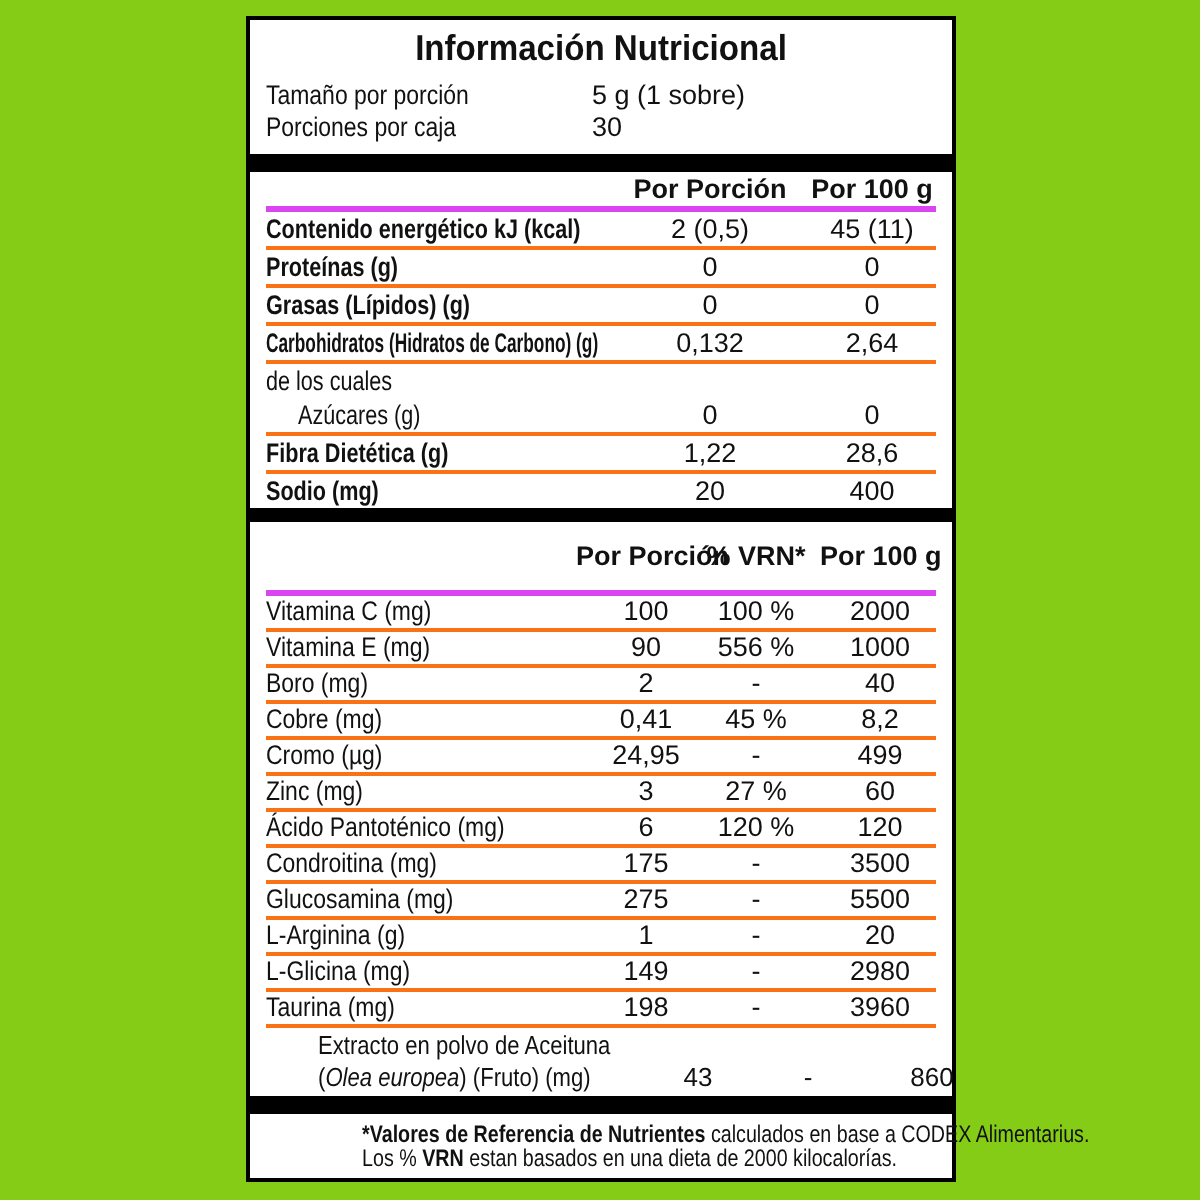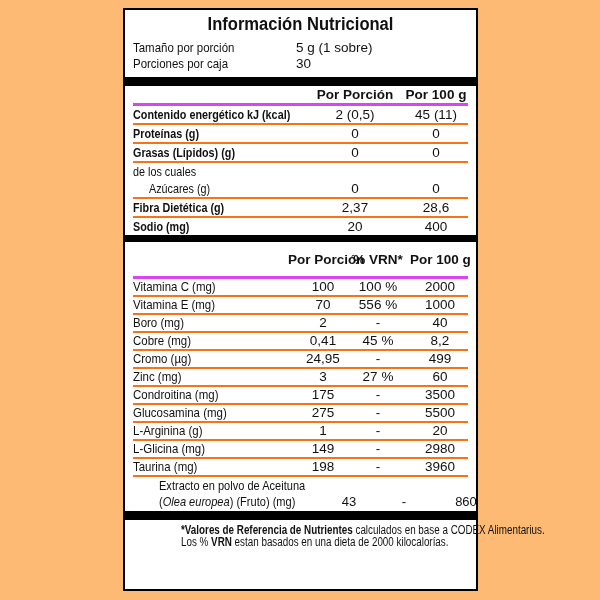--- a/index.html
+++ b/index.html
@@ -1,16 +1,16 @@
 <!DOCTYPE html>
 <html><head>
 <meta charset="utf-8">
 <style>
   html,body{margin:0;padding:0;background:#ffffff;}
-  .canvas{position:relative;width:600px;height:600px;background:#fdba74;
+  .canvas{position:relative;width:600px;height:600px;background:#84cc16;
           font-family:"Liberation Sans", sans-serif;color:#111;overflow:hidden;}
   .panel{position:absolute;left:123px;top:8px;width:355px;height:583px;
          background:#fff;border:2px solid #000;box-sizing:border-box;}
   .top{height:67px;padding-top:4px;box-sizing:border-box;}
   .title{font-size:18px;font-weight:bold;text-align:center;line-height:21px;
          transform:scaleX(0.92);white-space:nowrap;}
   .serving{margin:5px 0 0 8px;font-size:13.5px;}
   .srow{position:relative;height:16px;line-height:16px;}
   .slbl{display:inline-block;transform:scaleX(0.85);transform-origin:left center;white-space:nowrap;}
   .sval{position:absolute;left:163px;top:0;white-space:nowrap;}
@@ -83,31 +83,36 @@
           <div class="trow bold">
             <span class="lbl">Proteínas (g)</span>
             <span class="cell c1">0</span>
             <span class="cell c2">0</span>
           </div>
           <div class="trow bold">
             <span class="lbl">Grasas (Lípidos) (g)</span>
             <span class="cell c1">0</span>
             <span class="cell c2">0</span>
           </div>
+          <div class="trow bold xlong">
+            <span class="lbl">Carbohidratos (Hidratos de Carbono) (g)</span>
+            <span class="cell c1">0,132</span>
+            <span class="cell c2">2,64</span>
+          </div>
           <div class="trow nodivider">
             <span class="lbl">de los cuales</span>
           </div>
           <div class="trow indent">
             <span class="lbl">Azúcares (g)</span>
             <span class="cell c1">0</span>
             <span class="cell c2">0</span>
           </div>
           <div class="trow bold">
             <span class="lbl">Fibra Dietética (g)</span>
-            <span class="cell c1">2,37</span>
+            <span class="cell c1">1,22</span>
             <span class="cell c2">28,6</span>
           </div>
           <div class="trow bold nodivider">
             <span class="lbl">Sodio (mg)</span>
             <span class="cell c1">20</span>
             <span class="cell c2">400</span>
           </div>
         </div>
     </div>
 
@@ -121,21 +126,21 @@
       </div>
       <div id="micro-rows">
           <div class="trow">
             <span class="lbl">Vitamina C (mg)</span>
             <span class="cell c1">100</span>
             <span class="cell c2">100 %</span>
             <span class="cell c3">2000</span>
           </div>
           <div class="trow">
             <span class="lbl">Vitamina E (mg)</span>
-            <span class="cell c1">70</span>
+            <span class="cell c1">90</span>
             <span class="cell c2">556 %</span>
             <span class="cell c3">1000</span>
           </div>
           <div class="trow">
             <span class="lbl">Boro (mg)</span>
             <span class="cell c1">2</span>
             <span class="cell c2">-</span>
             <span class="cell c3">40</span>
           </div>
           <div class="trow">
@@ -148,20 +153,26 @@
             <span class="lbl">Cromo (µg)</span>
             <span class="cell c1">24,95</span>
             <span class="cell c2">-</span>
             <span class="cell c3">499</span>
           </div>
           <div class="trow">
             <span class="lbl">Zinc (mg)</span>
             <span class="cell c1">3</span>
             <span class="cell c2">27 %</span>
             <span class="cell c3">60</span>
+          </div>
+          <div class="trow">
+            <span class="lbl">Ácido Pantoténico (mg)</span>
+            <span class="cell c1">6</span>
+            <span class="cell c2">120 %</span>
+            <span class="cell c3">120</span>
           </div>
           <div class="trow">
             <span class="lbl">Condroitina (mg)</span>
             <span class="cell c1">175</span>
             <span class="cell c2">-</span>
             <span class="cell c3">3500</span>
           </div>
           <div class="trow">
             <span class="lbl">Glucosamina (mg)</span>
             <span class="cell c1">275</span>

